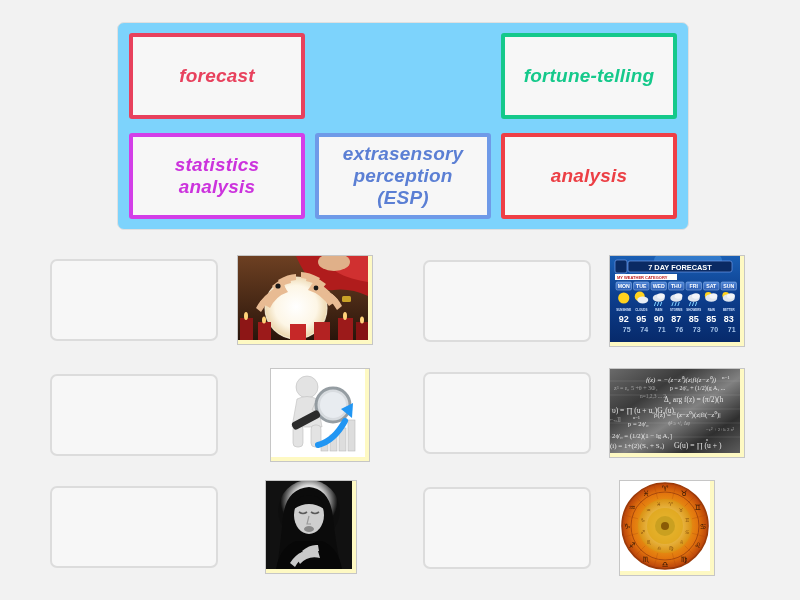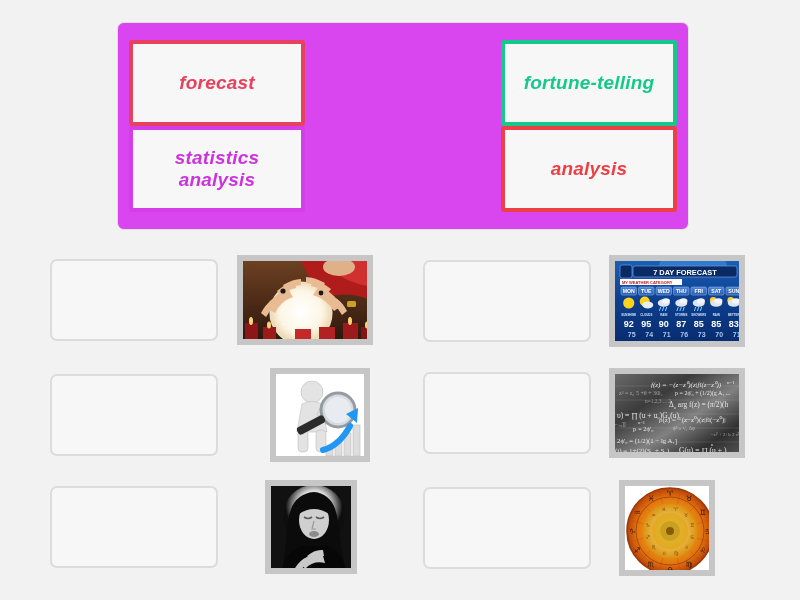--- a/index.html
+++ b/index.html
@@ -74,22 +74,22 @@
   }
   .drop-box {
     width: 168px;
     height: 82px;
     box-sizing: border-box;
     background: #f7f7f7;
     border: 2px solid #dcdcdc;
     border-radius: 7px;
   }
   .thumb-frame {
-    background: #fde047;
-    border: 6px solid #15803d;
+    background: #fef9c3;
+    border: 1px solid #15803d;
     box-sizing: border-box;
     display: block;
     overflow: hidden;
   }
   .thumb-frame svg { display: block; }
 
   
   #pair-1 { left: 50px;  top: 15px; }
   #pair-2 { left: 50px;  top: 128px; }
   #pair-3 { left: 50px;  top: 240px; }
@@ -101,34 +101,37 @@
   .gap-1 { width: 19px; }
   .gap-2 { width: 52px; }
   .gap-3 { width: 47px; }
   .gap-4 { width: 18px; }
   .gap-5 { width: 18px; }
   .gap-6 { width: 28px; }
 </style>
 </head>
 <body style="background: rgb(242, 242, 242);">
 
-<div id="word-bank" style="background: #d946ef; border-color: rgb(224, 224, 224); justify-content: center;">
+<div id="word-bank" style="background: #7dd3fc; border-color: rgb(224, 224, 224);">
 
   <div class="bank-row">
     <div class="word-card" id="wc-0" style="border-color: rgb(232, 65, 93); color: rgb(232, 65, 93);">
       <span class="wc-text">forecast</span>
     </div>
     <div class="word-card" id="wc-1" style="border-color: rgb(21, 201, 139); color: rgb(21, 201, 139);">
       <span class="wc-text">fortune-telling</span>
     </div>
   </div>
 
   <div class="bank-row">
     <div class="word-card" id="wc-3" style="border-color: rgb(211, 62, 232); color: rgb(204, 51, 221);">
       <span class="wc-text">statistics<br>analysis</span>
+    </div>
+    <div class="word-card" id="wc-4" style="border-color: rgb(111, 154, 232); color: rgb(91, 127, 212);">
+      <span class="wc-text">extrasensory<br>perception (ESP)</span>
     </div>
     <div class="word-card" id="wc-5" style="border-color: rgb(239, 63, 70); color: rgb(236, 63, 69);">
       <span class="wc-text">analysis</span>
     </div>
   </div>
 
 </div>
 
 <div id="answer-area">
 

